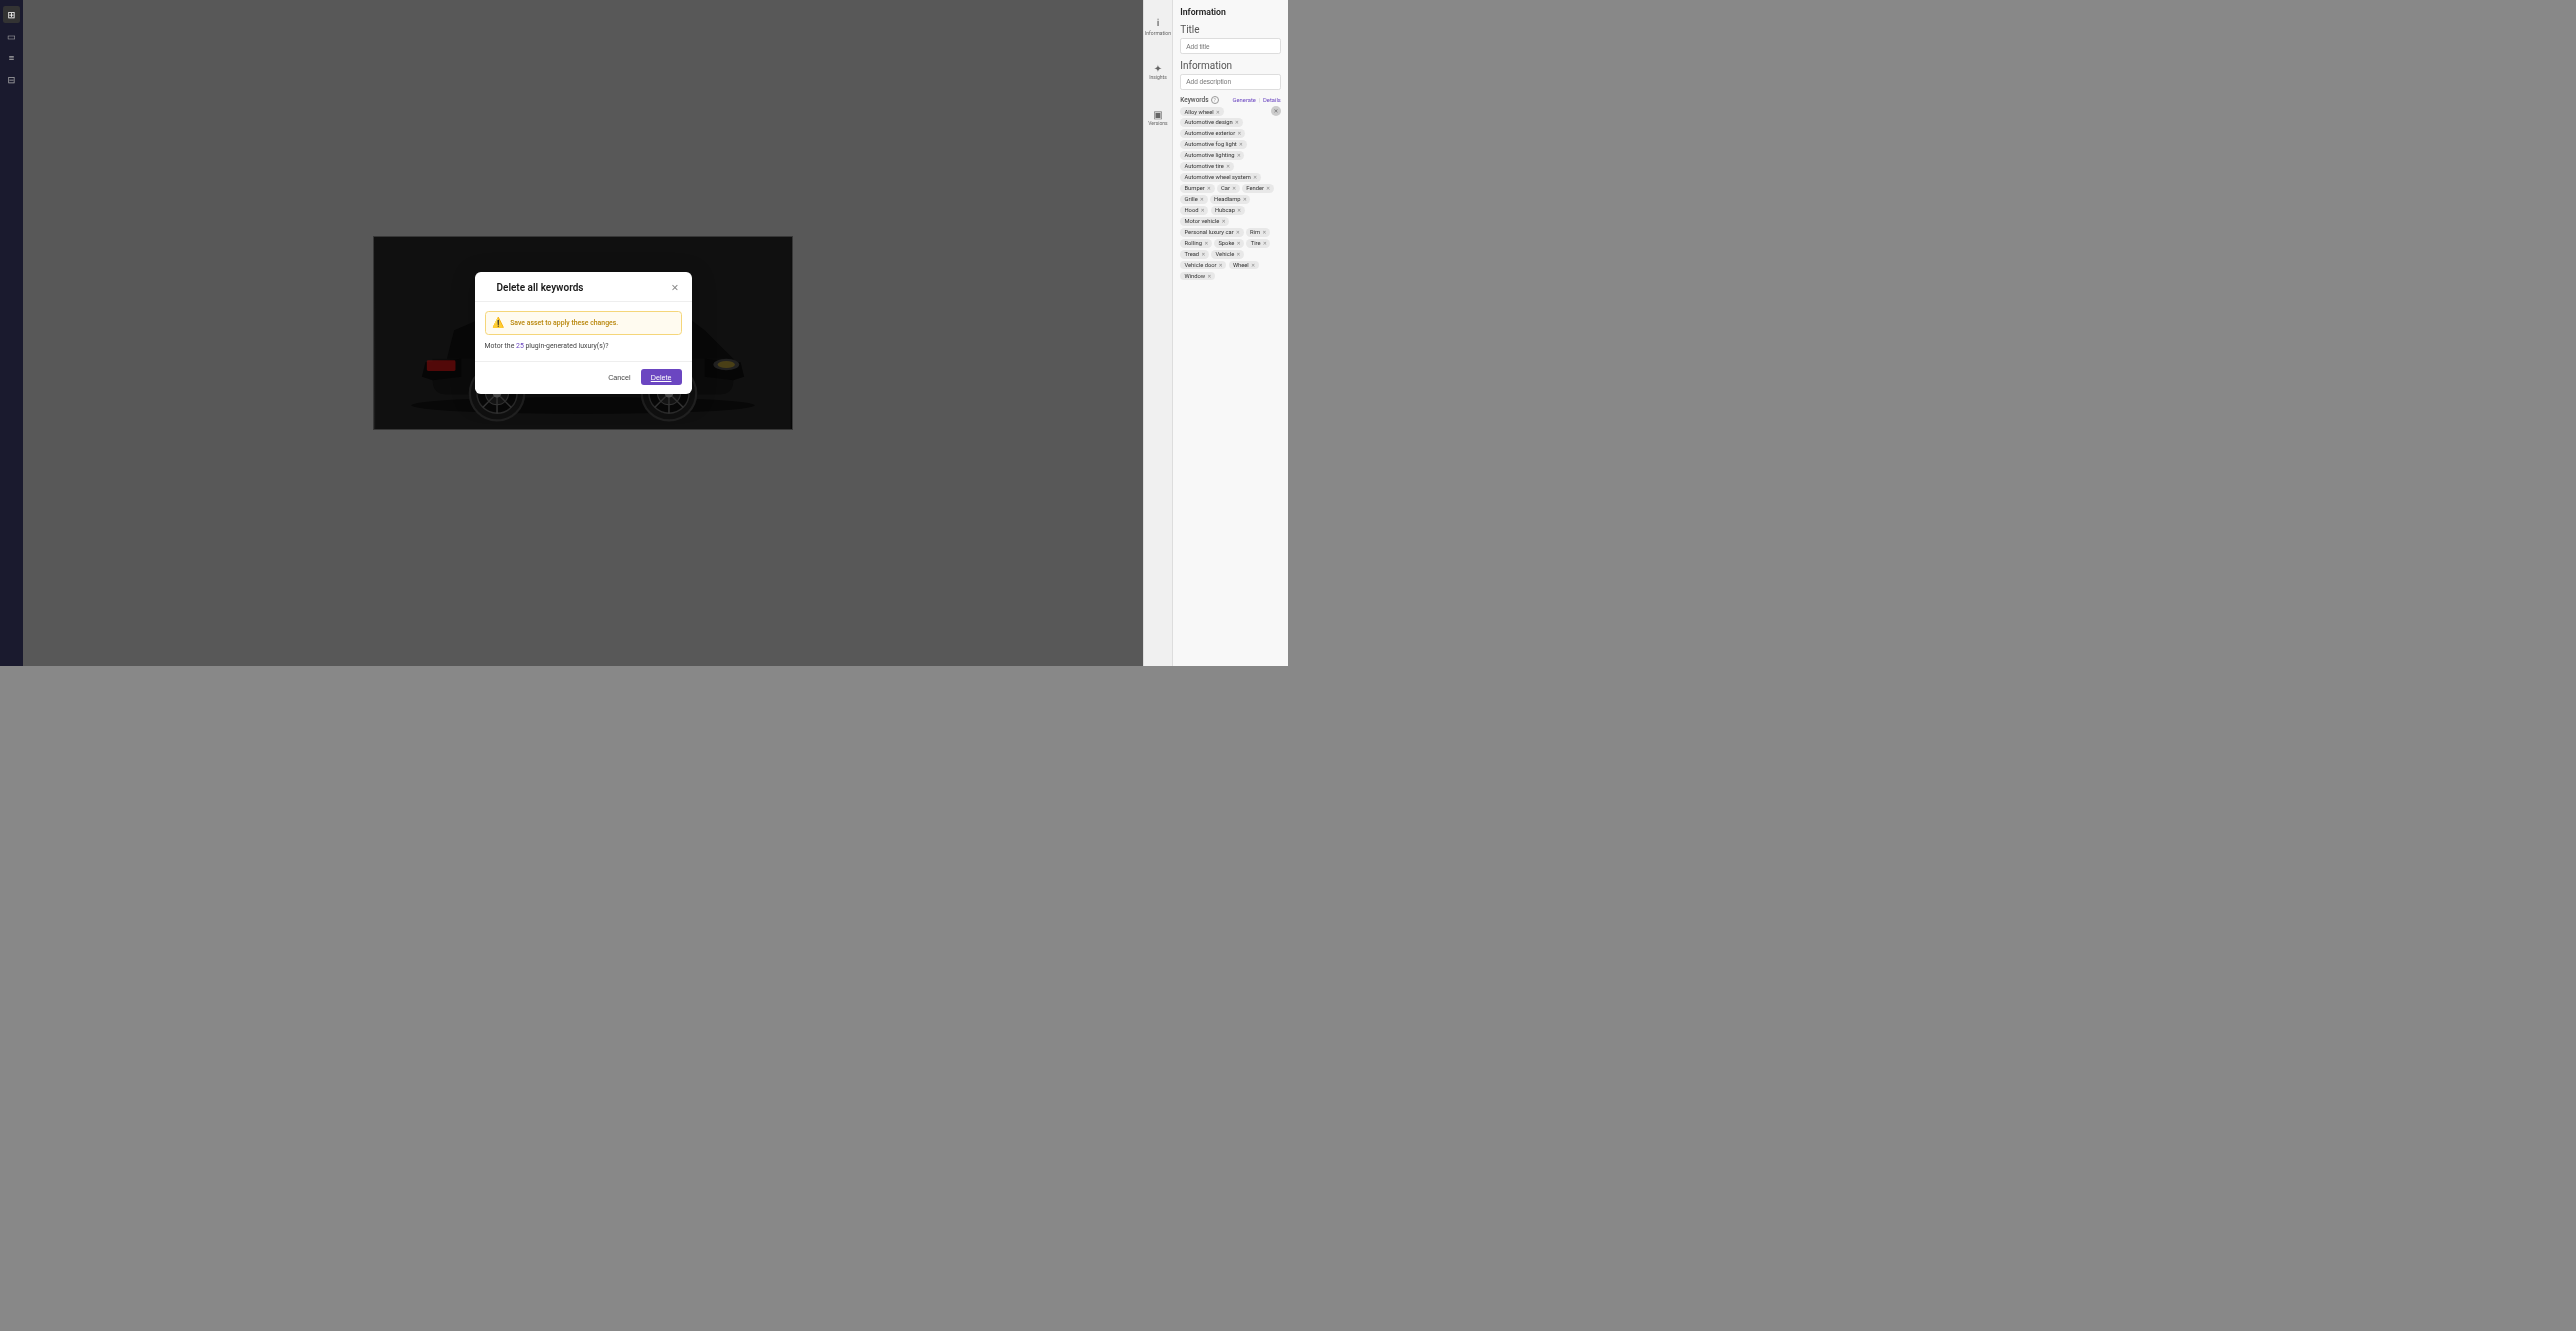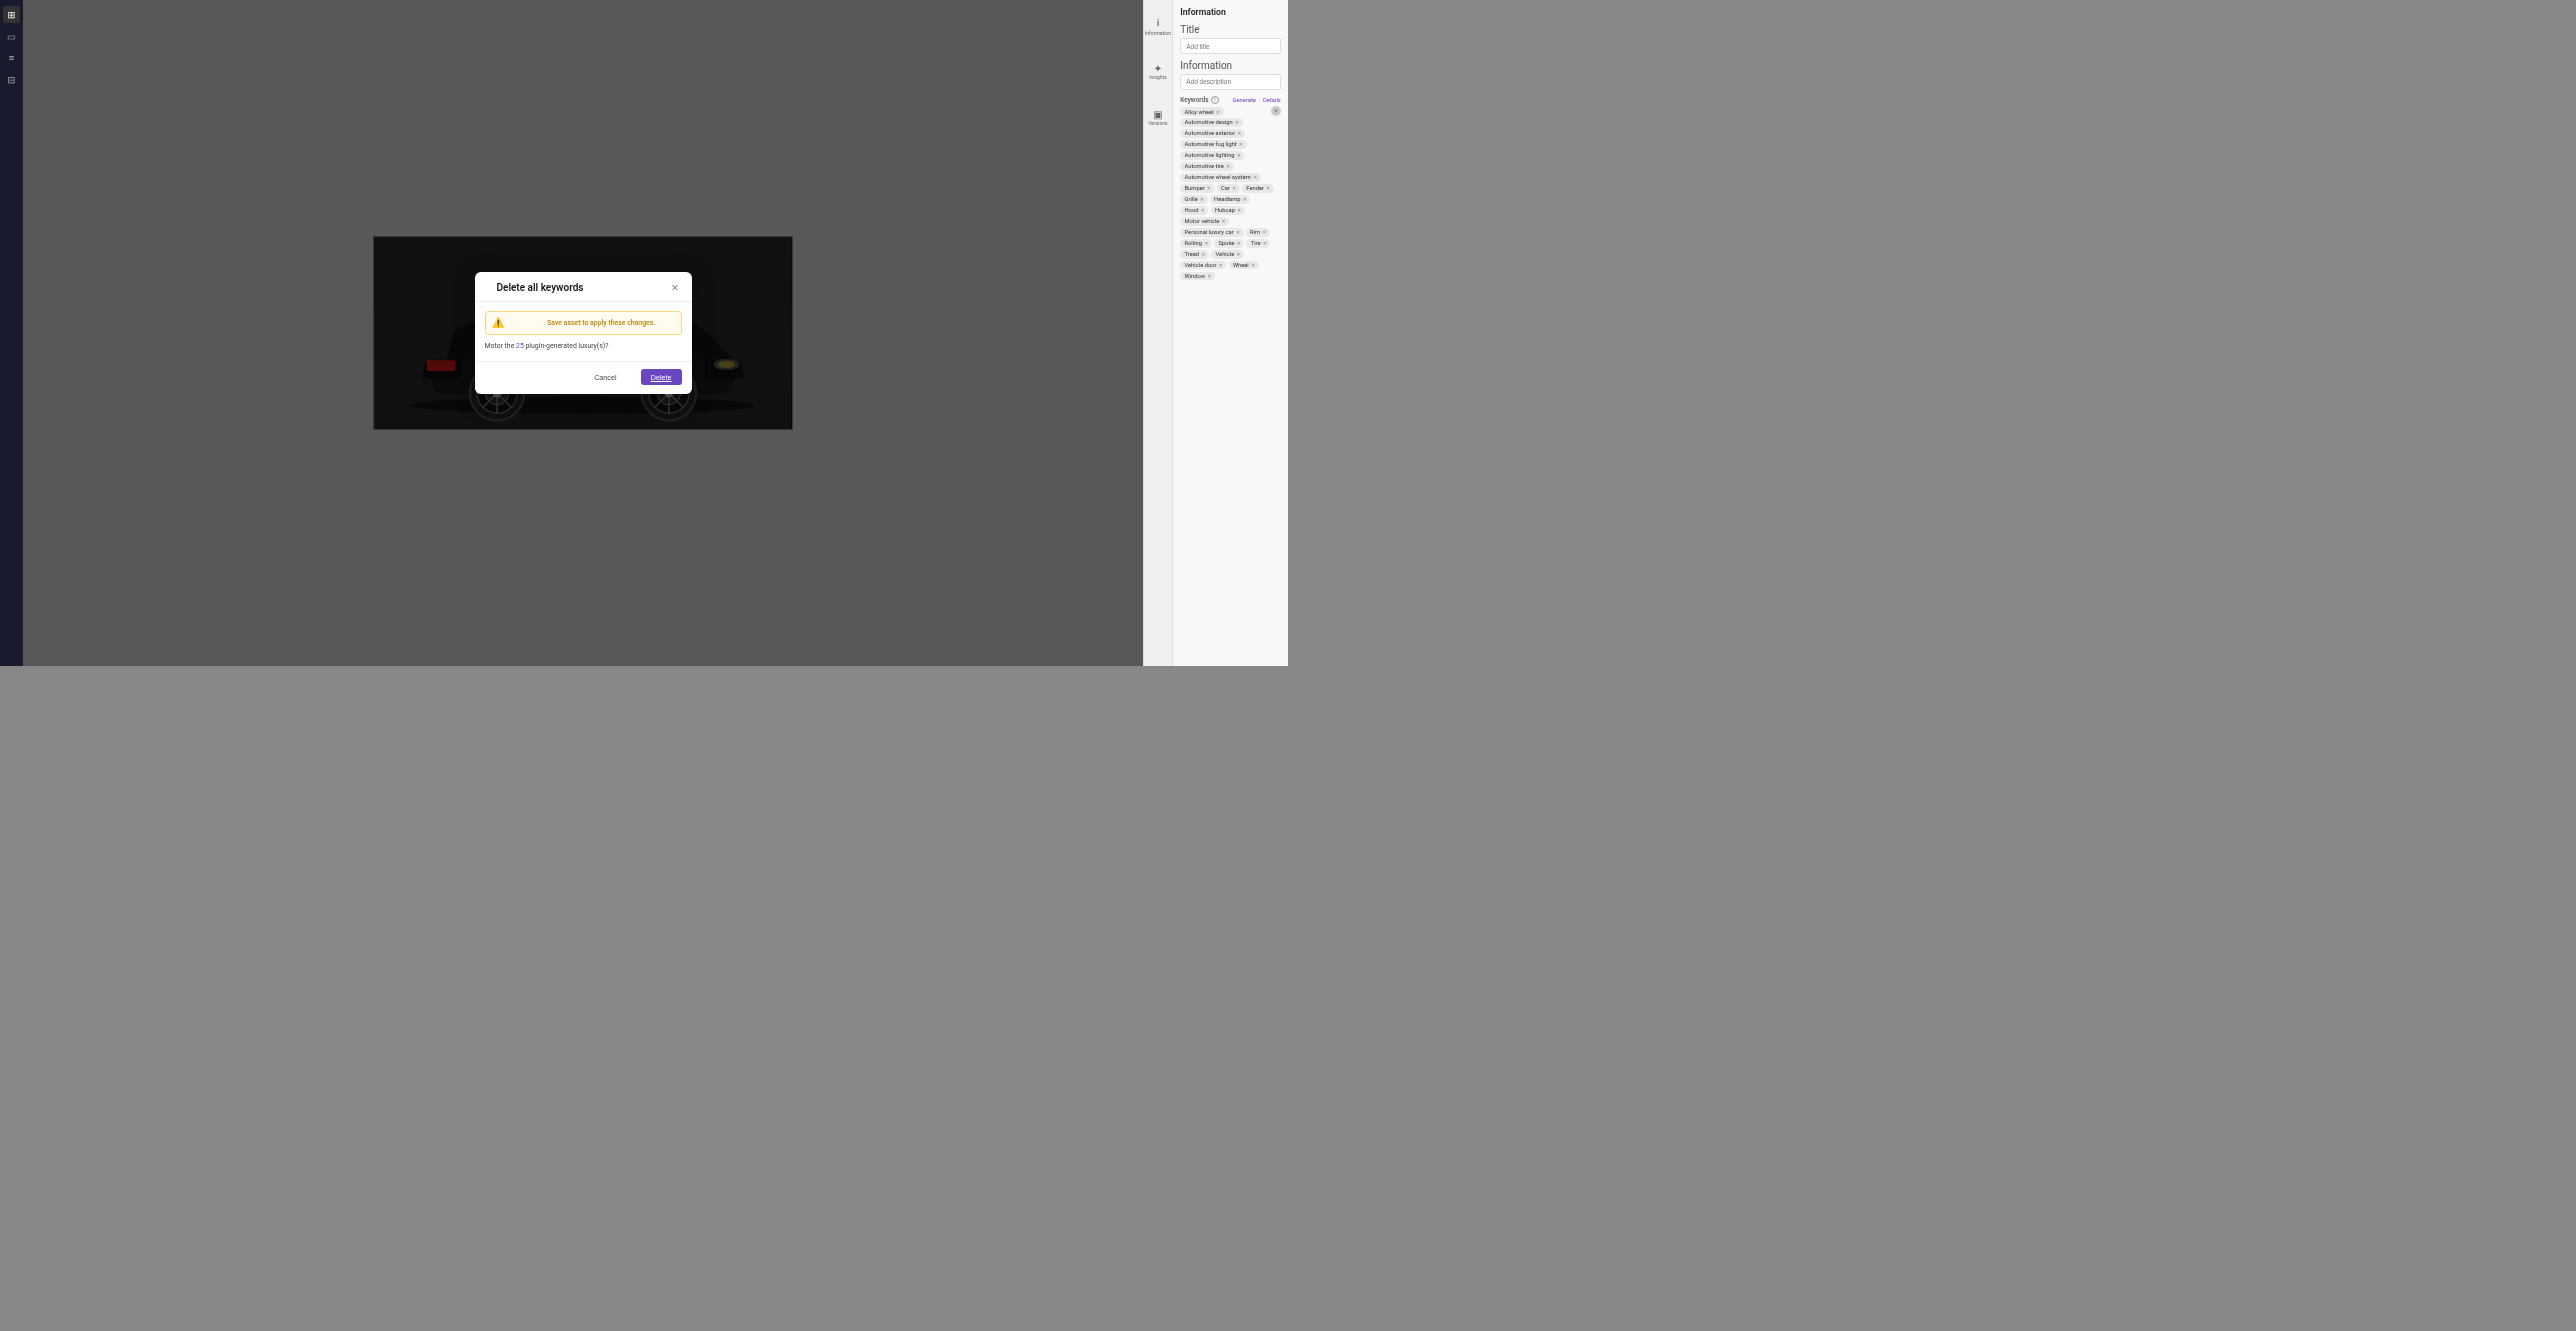--- a/index.html
+++ b/index.html
@@ -302,39 +302,38 @@
 
     .warning-icon {
       font-size: 10px;
       flex-shrink: 0;
     }
 
     .warning-text {
       font-size: 6.9px;
       color: #b8860b;
       font-weight: 500;
-      margin-left: 37px;
     }
 
     .modal-desc {
       font-size: 6.9px;
       color: #444;
       line-height: 1.4;
     }
 
     .modal-desc .count-highlight {
       color: #6b46c1;
       font-weight: 400;
     }
 
     .modal-footer {
       display: flex;
       align-items: flex-start;
       justify-content: flex-end;
-      gap: 17px;
+      gap: 3px;
       padding: 7.2px 10px 8.7px;
       border-top: 0.7px solid #eee;
     }
 
     .btn-cancel {
       background: transparent;
       border: none;
       font-size: 7.2px;
       color: #444;
       cursor: pointer;

